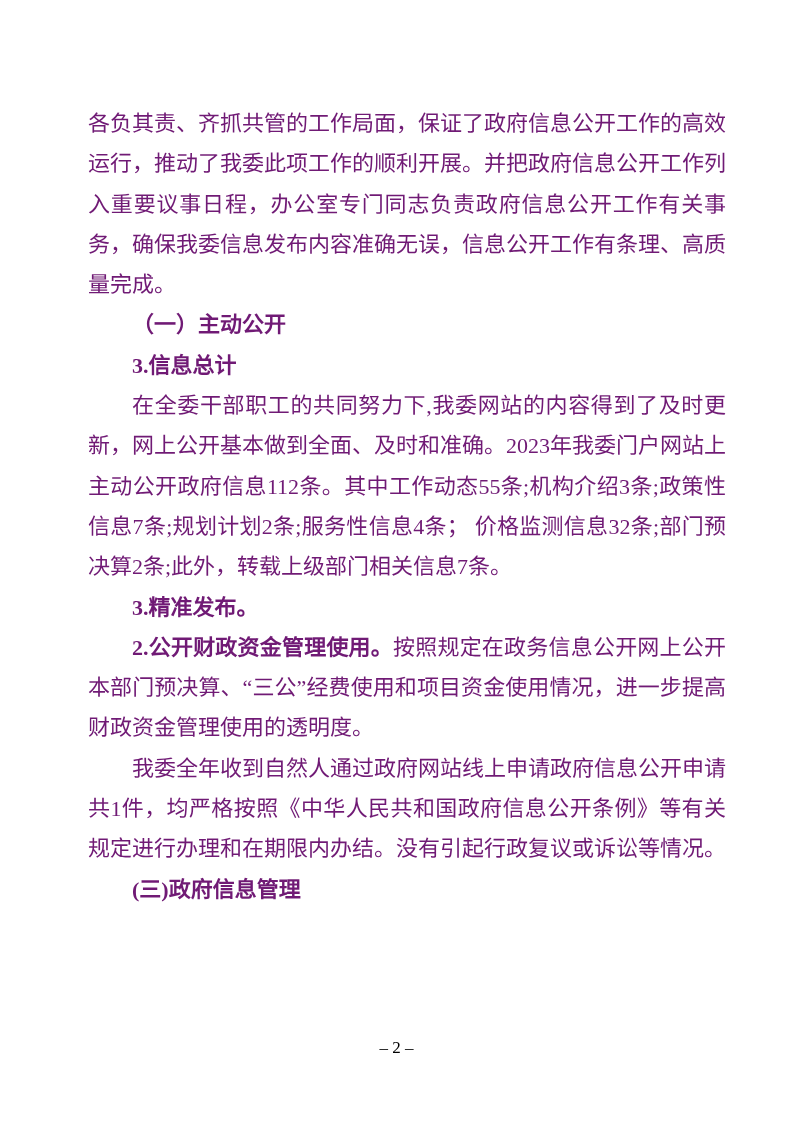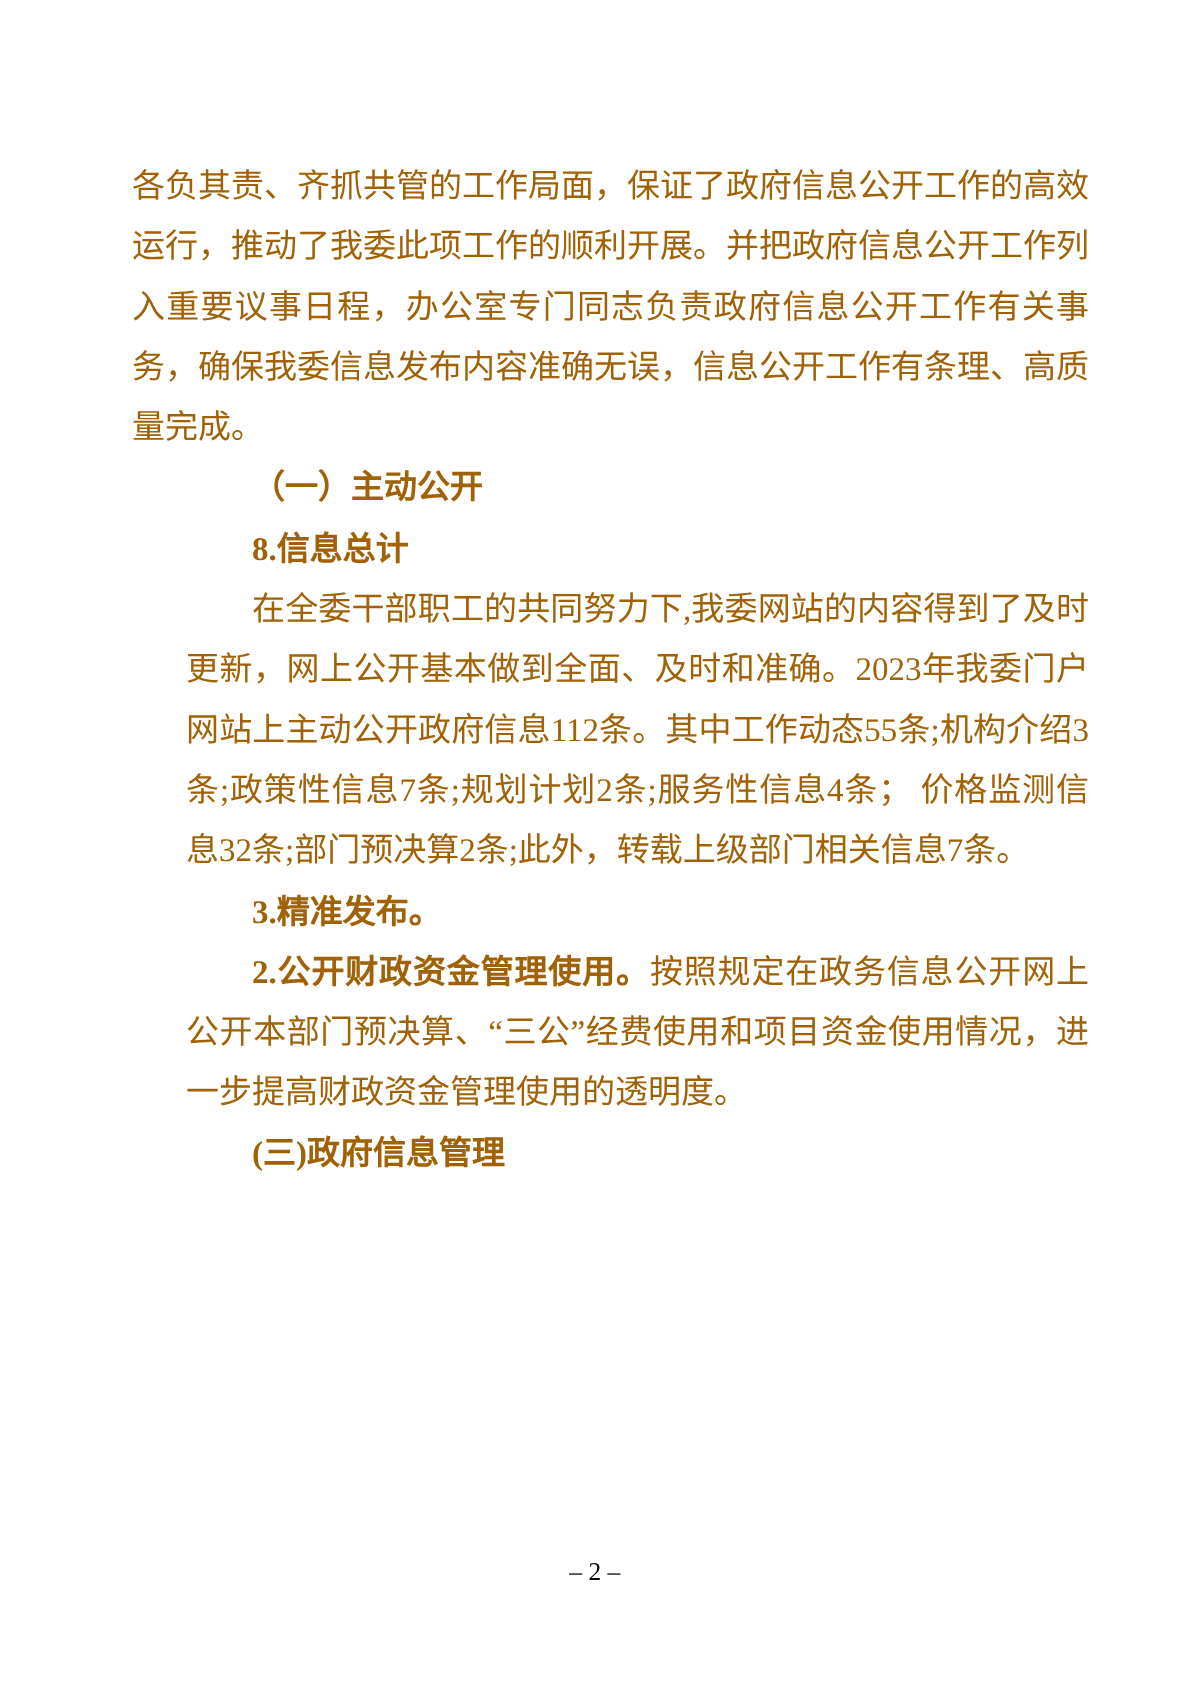--- a/index.html
+++ b/index.html
@@ -13,32 +13,31 @@
     height: 1122px;
     background: #ffffff;
     overflow: hidden;
     font-family: "Liberation Serif", "DejaVu Serif", serif;
   }
   .content {
     position: absolute;
     left: 88px;
     top: 104px;
     width: 638px;
-    color: #a16207;
+    color: #701a75;
     font-size: 22px;
     line-height: 40.3px;
     text-align: justify;
   }
   .content p {
     margin: 0;
     padding: 0;
   }
   .content p.indent {
     text-indent: 2em;
-    margin-left: 36px;
   }
   .content p.heading {
     font-weight: 700;
     text-indent: 2em;
     text-align: left;
   }
   .content span.seg-bold {
     font-weight: 700;
   }
   .content span.seg-normal {
@@ -56,20 +55,21 @@
     font-family: "Liberation Serif", "DejaVu Serif", serif;
   }
 </style>
 </head>
 <body>
 
 <div class="page">
   <div class="content">
       <p class="paragraph"><span class="seg-normal">各负其责、齐抓共管的工作局面，保证了政府信息公开工作的高效运行，推动了我委此项工作的顺利开展。并把政府信息公开工作列入重要议事日程，办公室专门同志负责政府信息公开工作有关事务，确保我委信息发布内容准确无误，信息公开工作有条理、高质量完成。</span></p>
       <p class="heading indent"><span class="seg-bold">（一）主动公开</span></p>
-      <p class="heading indent"><span class="seg-bold">8.信息总计</span></p>
+      <p class="heading indent"><span class="seg-bold">3.信息总计</span></p>
       <p class="paragraph indent"><span class="seg-normal">在全委干部职工的共同努力下,我委网站的内容得到了及时更新，网上公开基本做到全面、及时和准确。2023年我委门户网站上主动公开政府信息112条。其中工作动态55条;机构介绍3条;政策性信息7条;规划计划2条;服务性信息4条； 价格监测信息32条;部门预决算2条;此外，转载上级部门相关信息7条。</span></p>
       <p class="heading indent"><span class="seg-bold">3.精准发布。</span></p>
       <p class="paragraph indent"><span class="seg-bold">2.公开财政资金管理使用。</span><span class="seg-normal">按照规定在政务信息公开网上公开本部门预决算、“三公”经费使用和项目资金使用情况，进一步提高财政资金管理使用的透明度。</span></p>
+      <p class="paragraph indent"><span class="seg-normal">我委全年收到自然人通过政府网站线上申请政府信息公开申请共1件，均严格按照《中华人民共和国政府信息公开条例》等有关规定进行办理和在期限内办结。没有引起行政复议或诉讼等情况。</span></p>
       <p class="heading indent"><span class="seg-bold">(三)政府信息管理</span></p>
     </div>
   <div class="page-footer">– 2 –</div>
 </div>
 
 </body></html>

